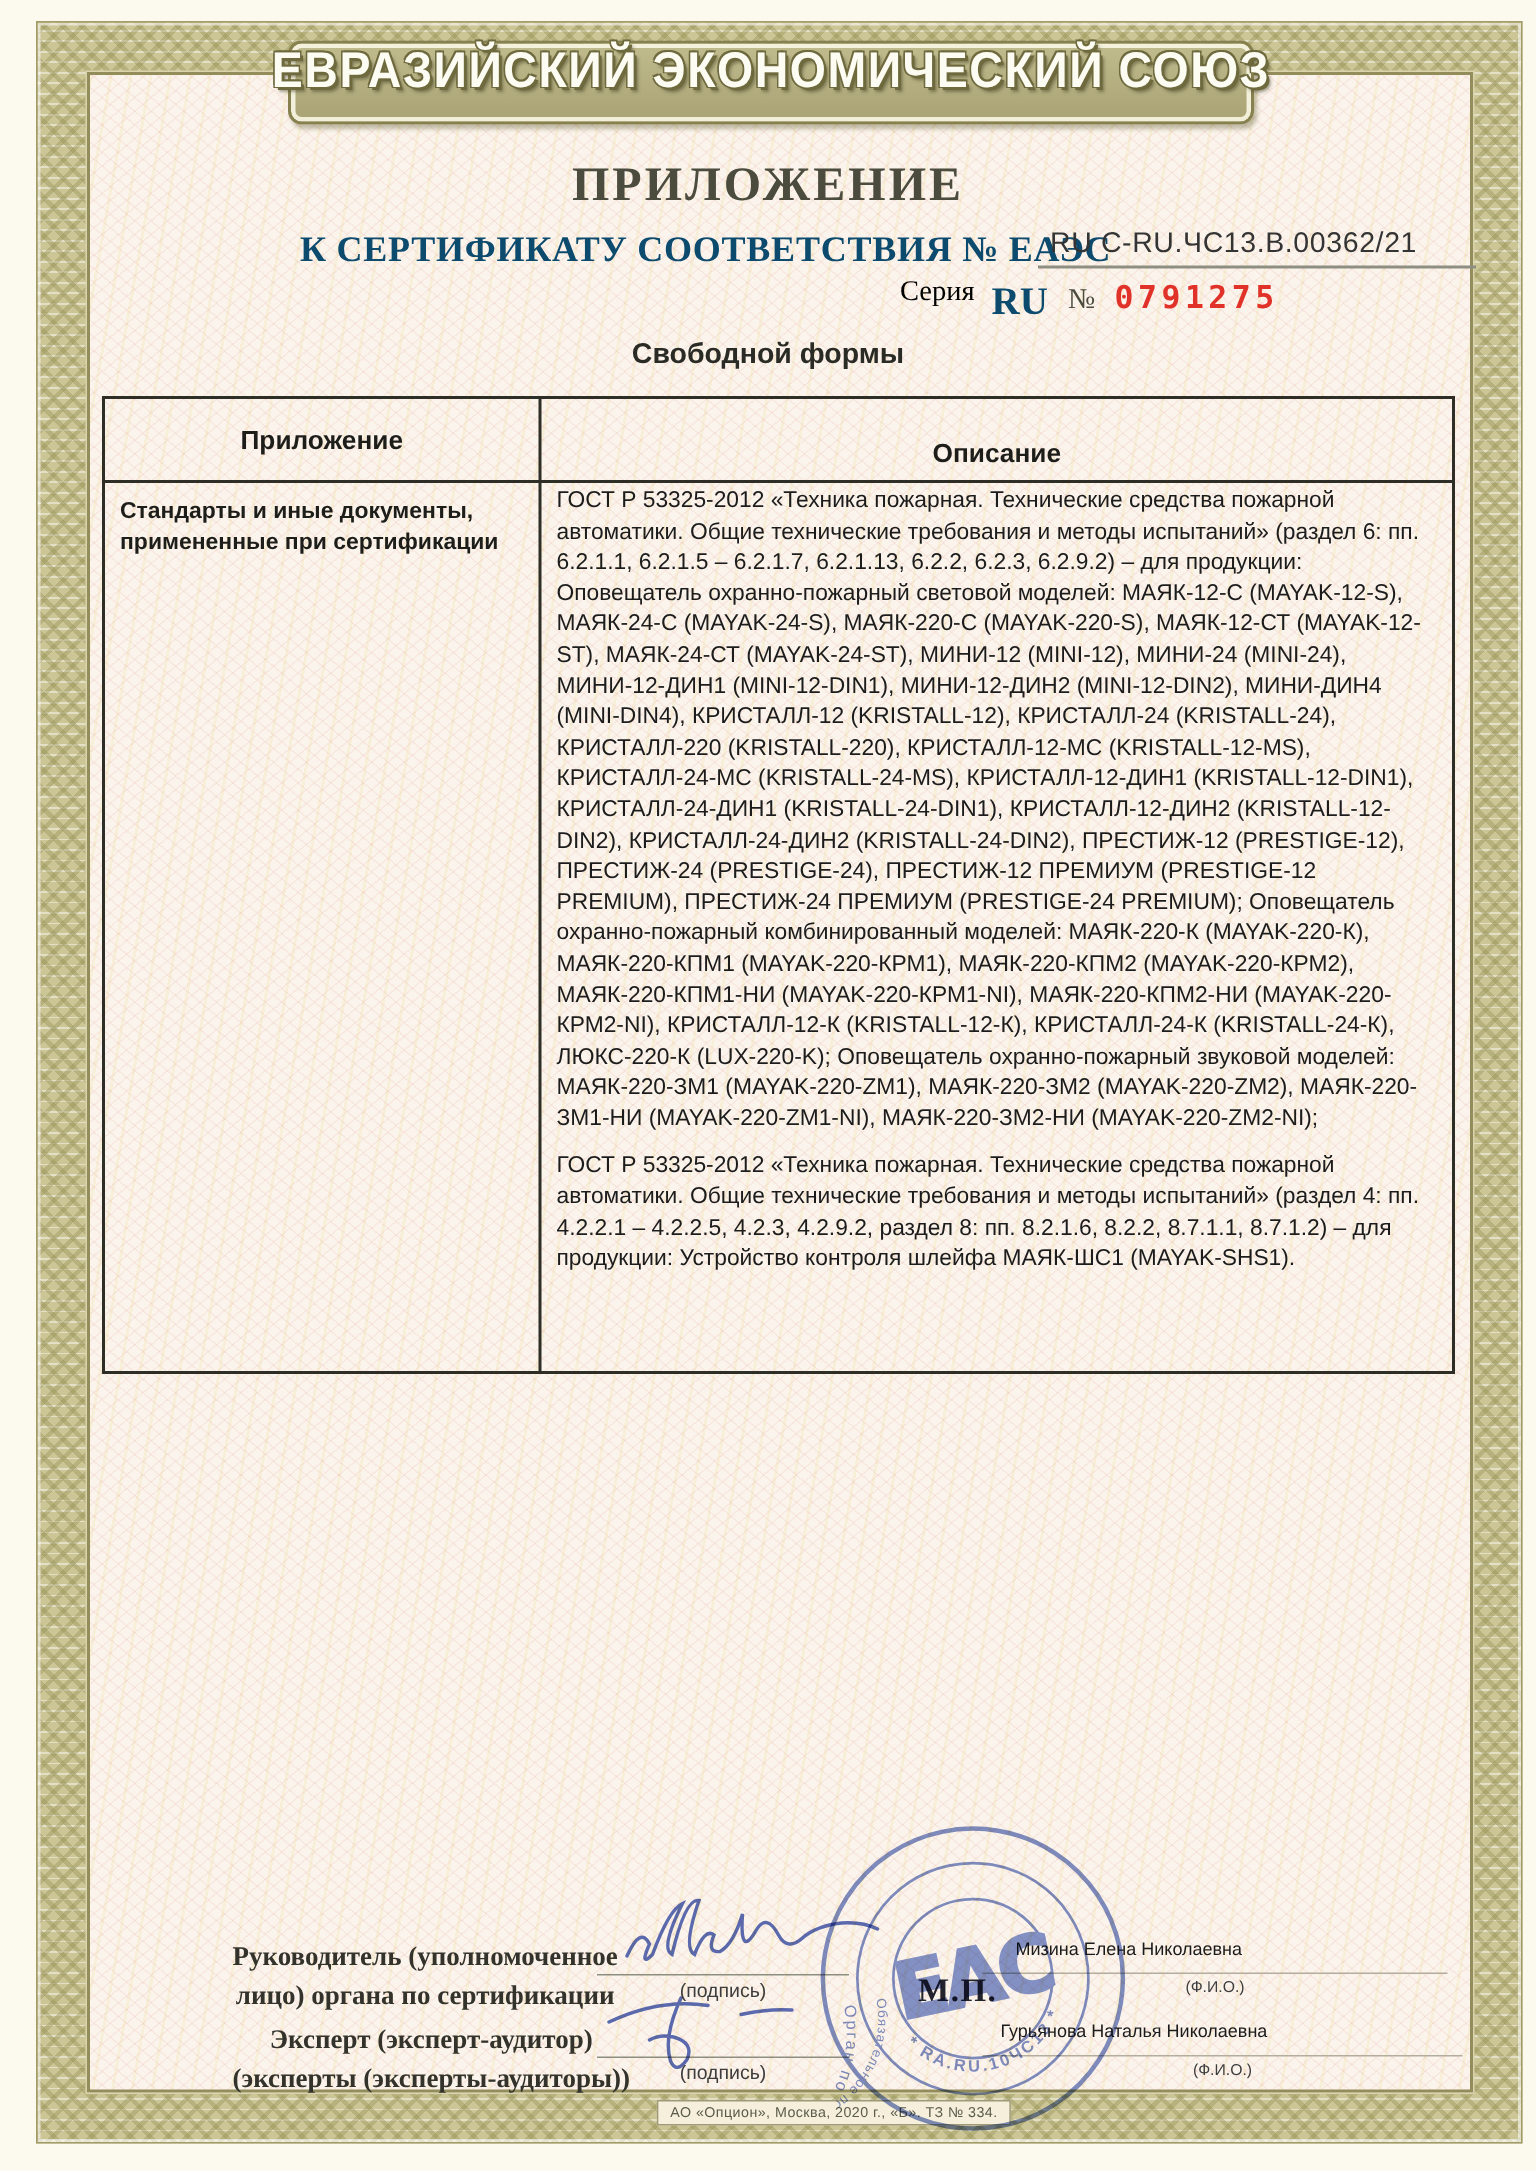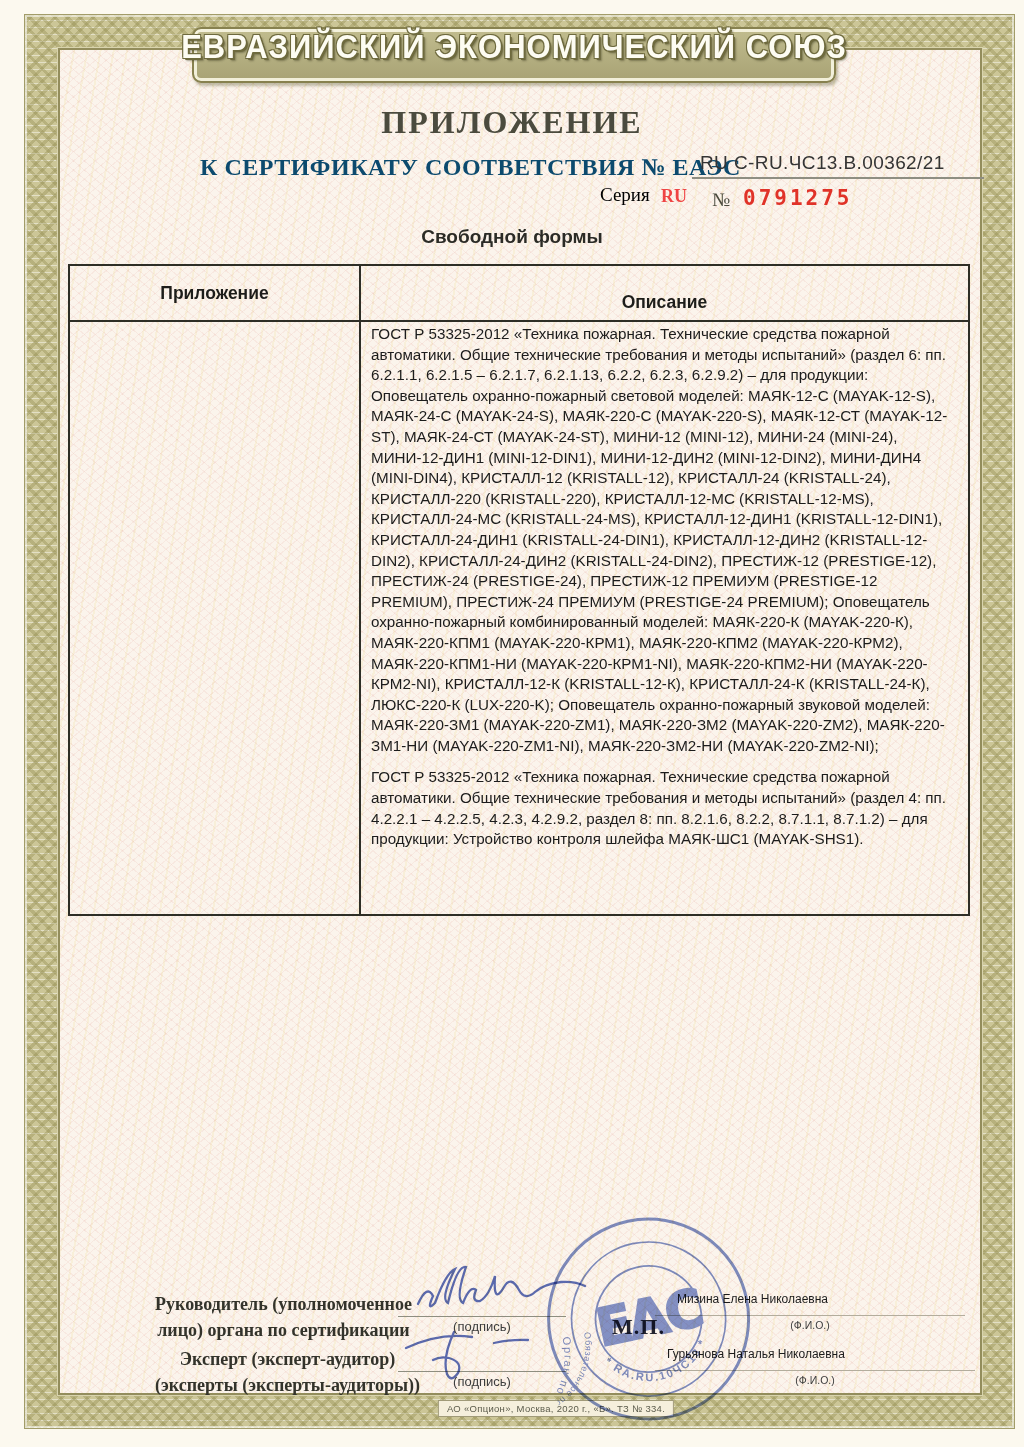--- a/index.html
+++ b/index.html
@@ -55,21 +55,21 @@
     position:absolute;left:200px;top:154px;
     font-family:"Liberation Serif",serif;font-weight:bold;font-size:24px;
     color:#0c4a6e;letter-spacing:.5px;z-index:2;
   }
   .cert-number{
     position:absolute;left:700px;top:152px;
     font-size:19px;color:#343434;letter-spacing:.4px;z-index:2;
   }
   .cert-underline{position:absolute;left:692px;top:177px;width:292px;height:2px;background:#8e8e82;z-index:2;}
   .series-label{position:absolute;left:600px;top:184px;font-family:"Liberation Serif",serif;font-size:19px;color:#000000;z-index:2;}
-  .series-value{position:absolute;left:661px;top:186px;font-family:"Liberation Serif",serif;font-weight:bold;font-size:18px;color:#ef4444;z-index:2;}
+  .series-value{position:absolute;left:661px;top:186px;font-family:"Liberation Serif",serif;font-weight:bold;font-size:26px;color:#0c4a6e;z-index:2;}
   .number-sign{position:absolute;left:712px;top:189px;font-family:"Liberation Serif",serif;font-size:19px;color:#4b4b3e;z-index:2;}
   .blank-number{position:absolute;left:743px;top:186px;font-family:"DejaVu Sans Mono",monospace;font-weight:bold;font-size:21px;letter-spacing:3px;color:#e03228;z-index:2;}
   .form-type{position:absolute;left:0;right:0;top:226px;text-align:center;font-weight:bold;font-size:19px;color:#2b2b26;z-index:2;}
 
   .cert-table{
     position:absolute;left:68px;top:264px;width:902px;min-height:652px;
     border:2px solid #2e2e26;z-index:2;box-sizing:border-box;
   }
   .col-divider{position:absolute;left:289px;top:0;bottom:0;width:2px;background:#2e2e26;}
   .header-divider{position:absolute;top:54px;left:0;right:0;height:2px;background:#2e2e26;}
@@ -119,20 +119,22 @@
 <div class="number-sign">№</div>
 <div class="blank-number">0791275</div>
 
 <div class="form-type">Свободной формы</div>
 
 <div class="cert-table">
   <div class="col-divider"></div>
   <div class="header-divider"></div>
   <div class="th-left">Приложение</div>
   <div class="th-right">Описание</div>
+  <div class="cell-left">Стандарты и иные документы,
+примененные при сертификации</div>
   <div class="cell-right">
     <p>ГОСТ Р 53325-2012 «Техника пожарная. Технические средства пожарной автоматики. Общие технические требования и методы испытаний» (раздел 6: пп. 6.2.1.1, 6.2.1.5 – 6.2.1.7, 6.2.1.13, 6.2.2, 6.2.3, 6.2.9.2) – для продукции: Оповещатель охранно-пожарный световой моделей: МАЯК-12-С (MAYAK-12-S), МАЯК-24-С (MAYAK-24-S), МАЯК-220-С (MAYAK-220-S), МАЯК-12-СТ (MAYAK-12-ST), МАЯК-24-СТ (MAYAK-24-ST), МИНИ-12 (MINI-12), МИНИ-24 (MINI-24), МИНИ-12-ДИН1 (MINI-12-DIN1), МИНИ-12-ДИН2 (MINI-12-DIN2), МИНИ-ДИН4 (MINI-DIN4), КРИСТАЛЛ-12 (KRISTALL-12), КРИСТАЛЛ-24 (KRISTALL-24), КРИСТАЛЛ-220 (KRISTALL-220), КРИСТАЛЛ-12-МС (KRISTALL-12-MS), КРИСТАЛЛ-24-МС (KRISTALL-24-MS), КРИСТАЛЛ-12-ДИН1 (KRISTALL-12-DIN1), КРИСТАЛЛ-24-ДИН1 (KRISTALL-24-DIN1), КРИСТАЛЛ-12-ДИН2 (KRISTALL-12-DIN2), КРИСТАЛЛ-24-ДИН2 (KRISTALL-24-DIN2), ПРЕСТИЖ-12 (PRESTIGE-12), ПРЕСТИЖ-24 (PRESTIGE-24), ПРЕСТИЖ-12 ПРЕМИУМ (PRESTIGE-12 PREMIUM), ПРЕСТИЖ-24 ПРЕМИУМ (PRESTIGE-24 PREMIUM); Оповещатель охранно-пожарный комбинированный моделей: МАЯК-220-К (MAYAK-220-К), МАЯК-220-КПМ1 (MAYAK-220-КРМ1), МАЯК-220-КПМ2 (MAYAK-220-КРМ2), МАЯК-220-КПМ1-НИ (MAYAK-220-КРМ1-NI), МАЯК-220-КПМ2-НИ (MAYAK-220-КРМ2-NI), КРИСТАЛЛ-12-К (KRISTALL-12-К), КРИСТАЛЛ-24-К (KRISTALL-24-К), ЛЮКС-220-К (LUX-220-K); Оповещатель охранно-пожарный звуковой моделей: МАЯК-220-ЗМ1 (MAYAK-220-ZM1), МАЯК-220-ЗМ2 (MAYAK-220-ZM2), МАЯК-220-ЗМ1-НИ (MAYAK-220-ZM1-NI), МАЯК-220-ЗМ2-НИ (MAYAK-220-ZM2-NI);</p>
     <p>ГОСТ Р 53325-2012 «Техника пожарная. Технические средства пожарной автоматики. Общие технические требования и методы испытаний» (раздел 4: пп. 4.2.2.1 – 4.2.2.5, 4.2.3, 4.2.9.2, раздел 8: пп. 8.2.1.6, 8.2.2, 8.7.1.1, 8.7.1.2) – для продукции: Устройство контроля шлейфа МАЯК-ШС1 (MAYAK-SHS1).</p>
   </div>
 </div>
 
 <div class="sig-role" style="left:155px;top:1291px;">Руководитель (уполномоченное
 лицо) органа по сертификации</div>
 <div class="sig-line" style="left:398px;top:1292px;"></div>
 <div class="sig-caption" style="left:398px;top:1319px;">(подпись)</div>

